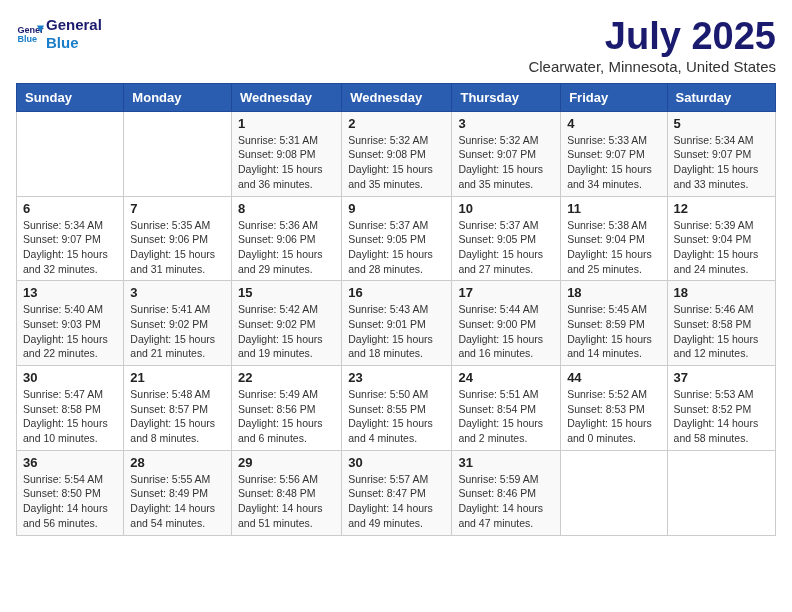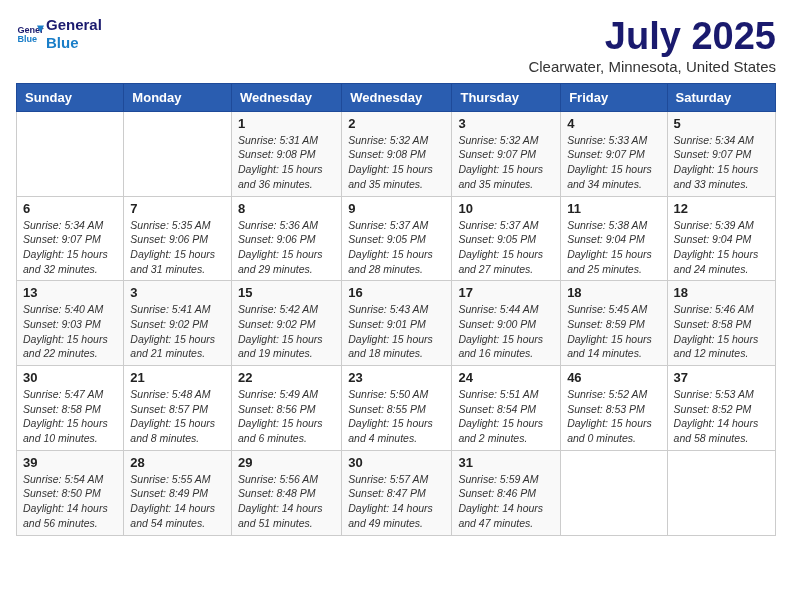--- a/index.html
+++ b/index.html
@@ -69,21 +69,20 @@
       font-size: 13px;
       font-weight: bold;
       color: #222;
       display: block;
       margin-bottom: 2px;
     }
     .day-detail {
       font-size: 10.5px;
       color: #333;
       line-height: 1.4;
-      font-style: italic;
     }
     .empty-cell {
       background: #fff !important;
     }
   </style>
 </head>
 <body>
 
 <div class="header-area">
   <div class="logo">
@@ -215,31 +214,31 @@
         </td>
         <td>
           <span class="day-number">23</span>
           <div class="day-detail">Sunrise: 5:50 AM<br>Sunset: 8:55 PM<br>Daylight: 15 hours and 4 minutes.</div>
         </td>
         <td>
           <span class="day-number">24</span>
           <div class="day-detail">Sunrise: 5:51 AM<br>Sunset: 8:54 PM<br>Daylight: 15 hours and 2 minutes.</div>
         </td>
         <td>
-          <span class="day-number">46</span>
+          <span class="day-number">44</span>
           <div class="day-detail">Sunrise: 5:52 AM<br>Sunset: 8:53 PM<br>Daylight: 15 hours and 0 minutes.</div>
         </td>
         <td>
           <span class="day-number">37</span>
           <div class="day-detail">Sunrise: 5:53 AM<br>Sunset: 8:52 PM<br>Daylight: 14 hours and 58 minutes.</div>
         </td>
       </tr>
       <tr>
         <td>
-          <span class="day-number">39</span>
+          <span class="day-number">36</span>
           <div class="day-detail">Sunrise: 5:54 AM<br>Sunset: 8:50 PM<br>Daylight: 14 hours and 56 minutes.</div>
         </td>
         <td>
           <span class="day-number">28</span>
           <div class="day-detail">Sunrise: 5:55 AM<br>Sunset: 8:49 PM<br>Daylight: 14 hours and 54 minutes.</div>
         </td>
         <td>
           <span class="day-number">29</span>
           <div class="day-detail">Sunrise: 5:56 AM<br>Sunset: 8:48 PM<br>Daylight: 14 hours and 51 minutes.</div>
         </td>

